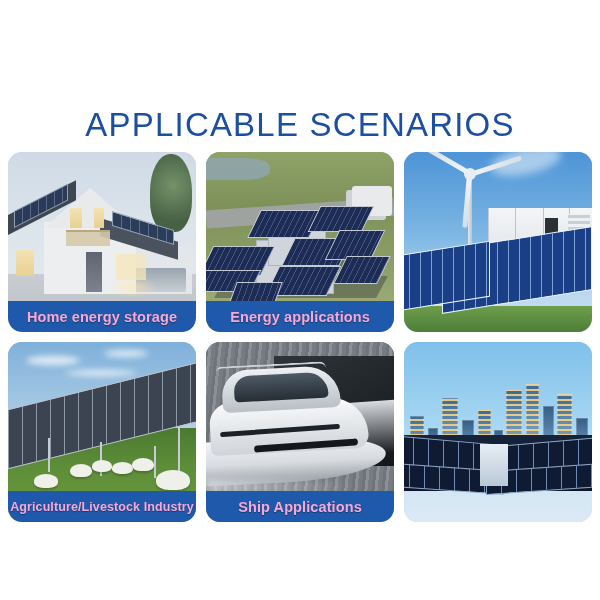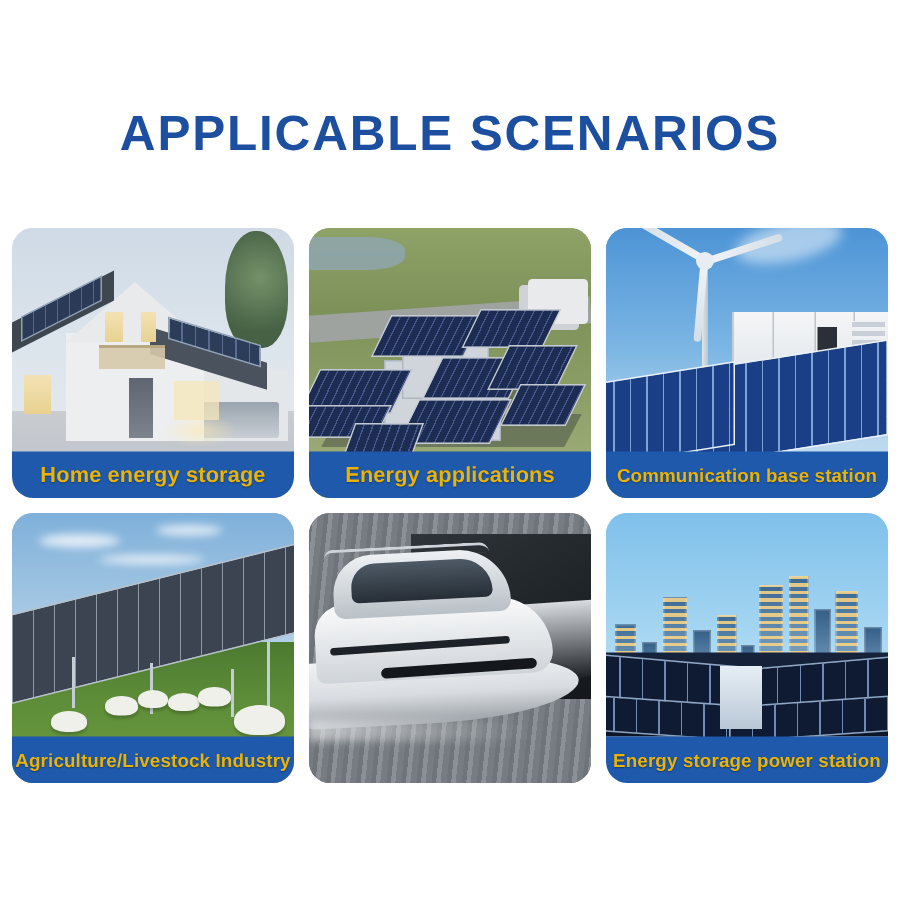--- a/index.html
+++ b/index.html
@@ -8,24 +8,24 @@
     background:#ffffff;
     font-family:"Liberation Sans", sans-serif;
     overflow:hidden;
   }
   .page { position:relative; width:600px; height:600px; background:#fff; }
 
   .page-title {
     text-align:center;
     color:#1d4fa0;
     font-size:33px;
-    font-weight:700;
+    font-weight:400;
     letter-spacing:1.2px;
     line-height:1;
-    padding-top:72px;
+    padding-top:108px;
   }
 
   .grid {
     position:absolute;
     left:8px; top:152px;
     width:584px;
     display:grid;
     grid-template-columns:repeat(3, 188px);
     grid-template-rows:180px 180px;
     column-gap:10px;
@@ -44,21 +44,21 @@
 
   .card-label {
     position:absolute;
     left:0; right:0; bottom:0;
     height:31px;
     background:#1f59ab;
     border-radius:0 0 14px 14px;
     display:flex;
     align-items:center;
     justify-content:center;
-    color:#eab308;
+    color:#f9a8d4;
     font-size:14.5px;
     font-weight:bold;
     letter-spacing:0.1px;
     white-space:nowrap;
     text-shadow:0 1px 1px rgba(0,0,0,.35);
   }
   .card-label.tiny { font-size:12.5px; }
 
   
   .sky { position:absolute; left:0; right:0; top:0; }
@@ -288,21 +288,20 @@
         <div class="cabDark"></div>
         <div class="redline"></div>
         <div class="mast"></div>
         <div class="blade b1"></div>
         <div class="blade b2"></div>
         <div class="blade b3"></div>
         <div class="hub"></div>
         <div class="arr a2"></div>
         <div class="arr a1"></div>
       </div>
-      <div class="card-label tiny">Communication base station</div>
     </div>
 
     <div class="card c4">
       <div class="photo">
         <div class="sky"></div>
         <div class="cl" style="left:18px;top:14px;width:54px;height:9px;"></div>
         <div class="cl" style="left:96px;top:8px;width:44px;height:7px;"></div>
         <div class="cl" style="left:58px;top:28px;width:70px;height:6px;"></div>
         <div class="field"></div>
         <div class="row r2"></div>
@@ -328,20 +327,21 @@
         <div class="hullA"></div>
         <div class="hullB"></div>
         <div class="deck"></div>
         <div class="cabin"></div>
         <div class="glass"></div>
         <div class="rail"></div>
         <div class="stripe"></div>
         <div class="stripe2"></div>
         <div class="wake"></div>
       </div>
+      <div class="card-label">Ship Applications</div>
     </div>
 
     <div class="card c6">
       <div class="photo">
         <div class="sky"></div>
         <div class="tower twLit" style="left:6px;width:14px;height:40px;"></div>
         <div class="tower" style="left:24px;width:10px;height:28px;"></div>
         <div class="tower twLit" style="left:38px;width:16px;height:58px;"></div>
         <div class="tower" style="left:58px;width:12px;height:36px;"></div>
         <div class="tower twLit" style="left:74px;width:13px;height:46px;"></div>
@@ -351,17 +351,16 @@
         <div class="tower" style="left:139px;width:11px;height:50px;"></div>
         <div class="tower twLit" style="left:153px;width:15px;height:62px;"></div>
         <div class="tower" style="left:172px;width:12px;height:38px;"></div>
         <div class="plant"></div>
         <div class="pv" style="left:-6px;bottom:46px;width:96px;height:36px;transform:skewY(5deg);"></div>
         <div class="pv" style="right:-6px;bottom:46px;width:110px;height:34px;transform:skewY(-5deg);"></div>
         <div class="pv" style="left:-10px;bottom:31px;width:110px;height:24px;transform:skewY(4deg);"></div>
         <div class="pv" style="right:-10px;bottom:31px;width:116px;height:24px;transform:skewY(-4deg);"></div>
         <div class="shed"></div>
       </div>
-      <div class="card-label tiny">Energy storage power station</div>
     </div>
 
   </div>
 </div>
 
 </body></html>

